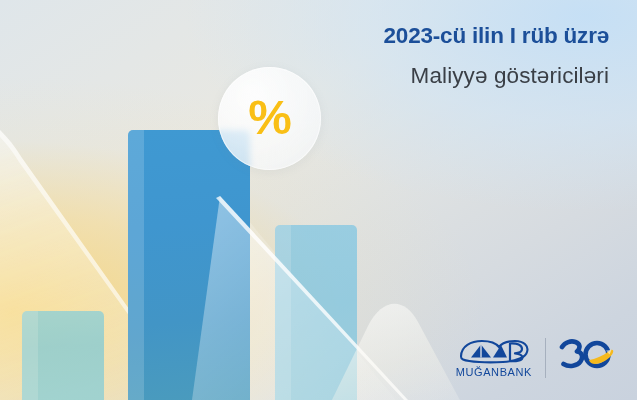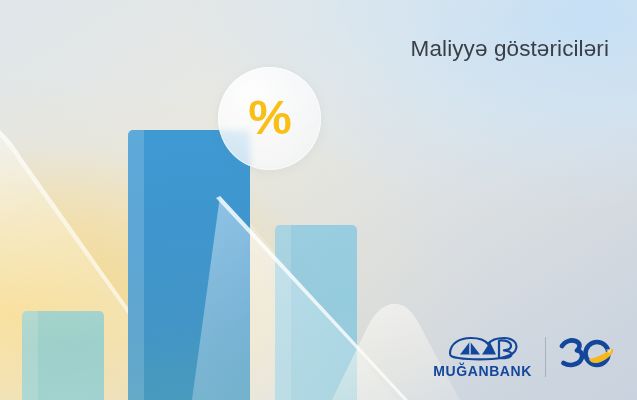--- a/index.html
+++ b/index.html
@@ -112,21 +112,21 @@
     letter-spacing:0.1px;line-height:1.3;white-space:nowrap;margin-top:12px;
   }
 
   
   .logo-lockup{
     position:absolute;right:22px;bottom:22px;
     display:flex;align-items:center;gap:13px;
   }
   .logo-mark{display:flex;flex-direction:column;align-items:center;gap:2px;}
   .logo-word{
-    font-size:14px;font-weight:700;color:#12479b;letter-spacing:.6px;
+    font-size:11px;font-weight:400;color:#12479b;letter-spacing:.6px;
     line-height:1;
   }
   .divider{width:1px;height:40px;background:#9fa9b8;opacity:.85;}
   .badge-30{display:block;}
 </style>
 </head>
 <body>
 
 <div class="banner">
 
@@ -146,20 +146,21 @@
 
   <div class="glass-diag"></div>
   <div class="glass-diag-edge"></div>
   <div class="mountain mtn-right"></div>
 
   <div class="pct-circle">
     <span class="pct-sym">%</span>
   </div>
 
   <div class="headline">
+    <div class="hl-1">2023-cü ilin I rüb üzrə</div>
     <div class="hl-2">Maliyyə göstəriciləri</div>
   </div>
 
   <div class="logo-lockup">
     <div class="logo-mark">
       <svg width="74" height="26" viewBox="0 0 74 26">
         <path d="M4 17.5 C 4 7 14 2 25 2 C 33 2 39 4 42 8 C 45 4 51 2 58 2 C 67 2 72 7 70 13 C 68.5 18 60 22 46 23 C 30 24 12 23 6 20.5 C 4.4 19.8 4 18.6 4 17.5 Z" fill="none" stroke="#12479b" stroke-width="2.1"></path>
         <path d="M14 18.5 L 24 5.5 L 34 18.5 Z" fill="#12479b"></path>
         <path d="M24 5.5 L 24 18.5" fill="none" stroke="#e8eaec" stroke-width="1.3"></path>
         <path d="M36 18.5 L 44 6 L 50 18.5 Z" fill="#12479b"></path>

